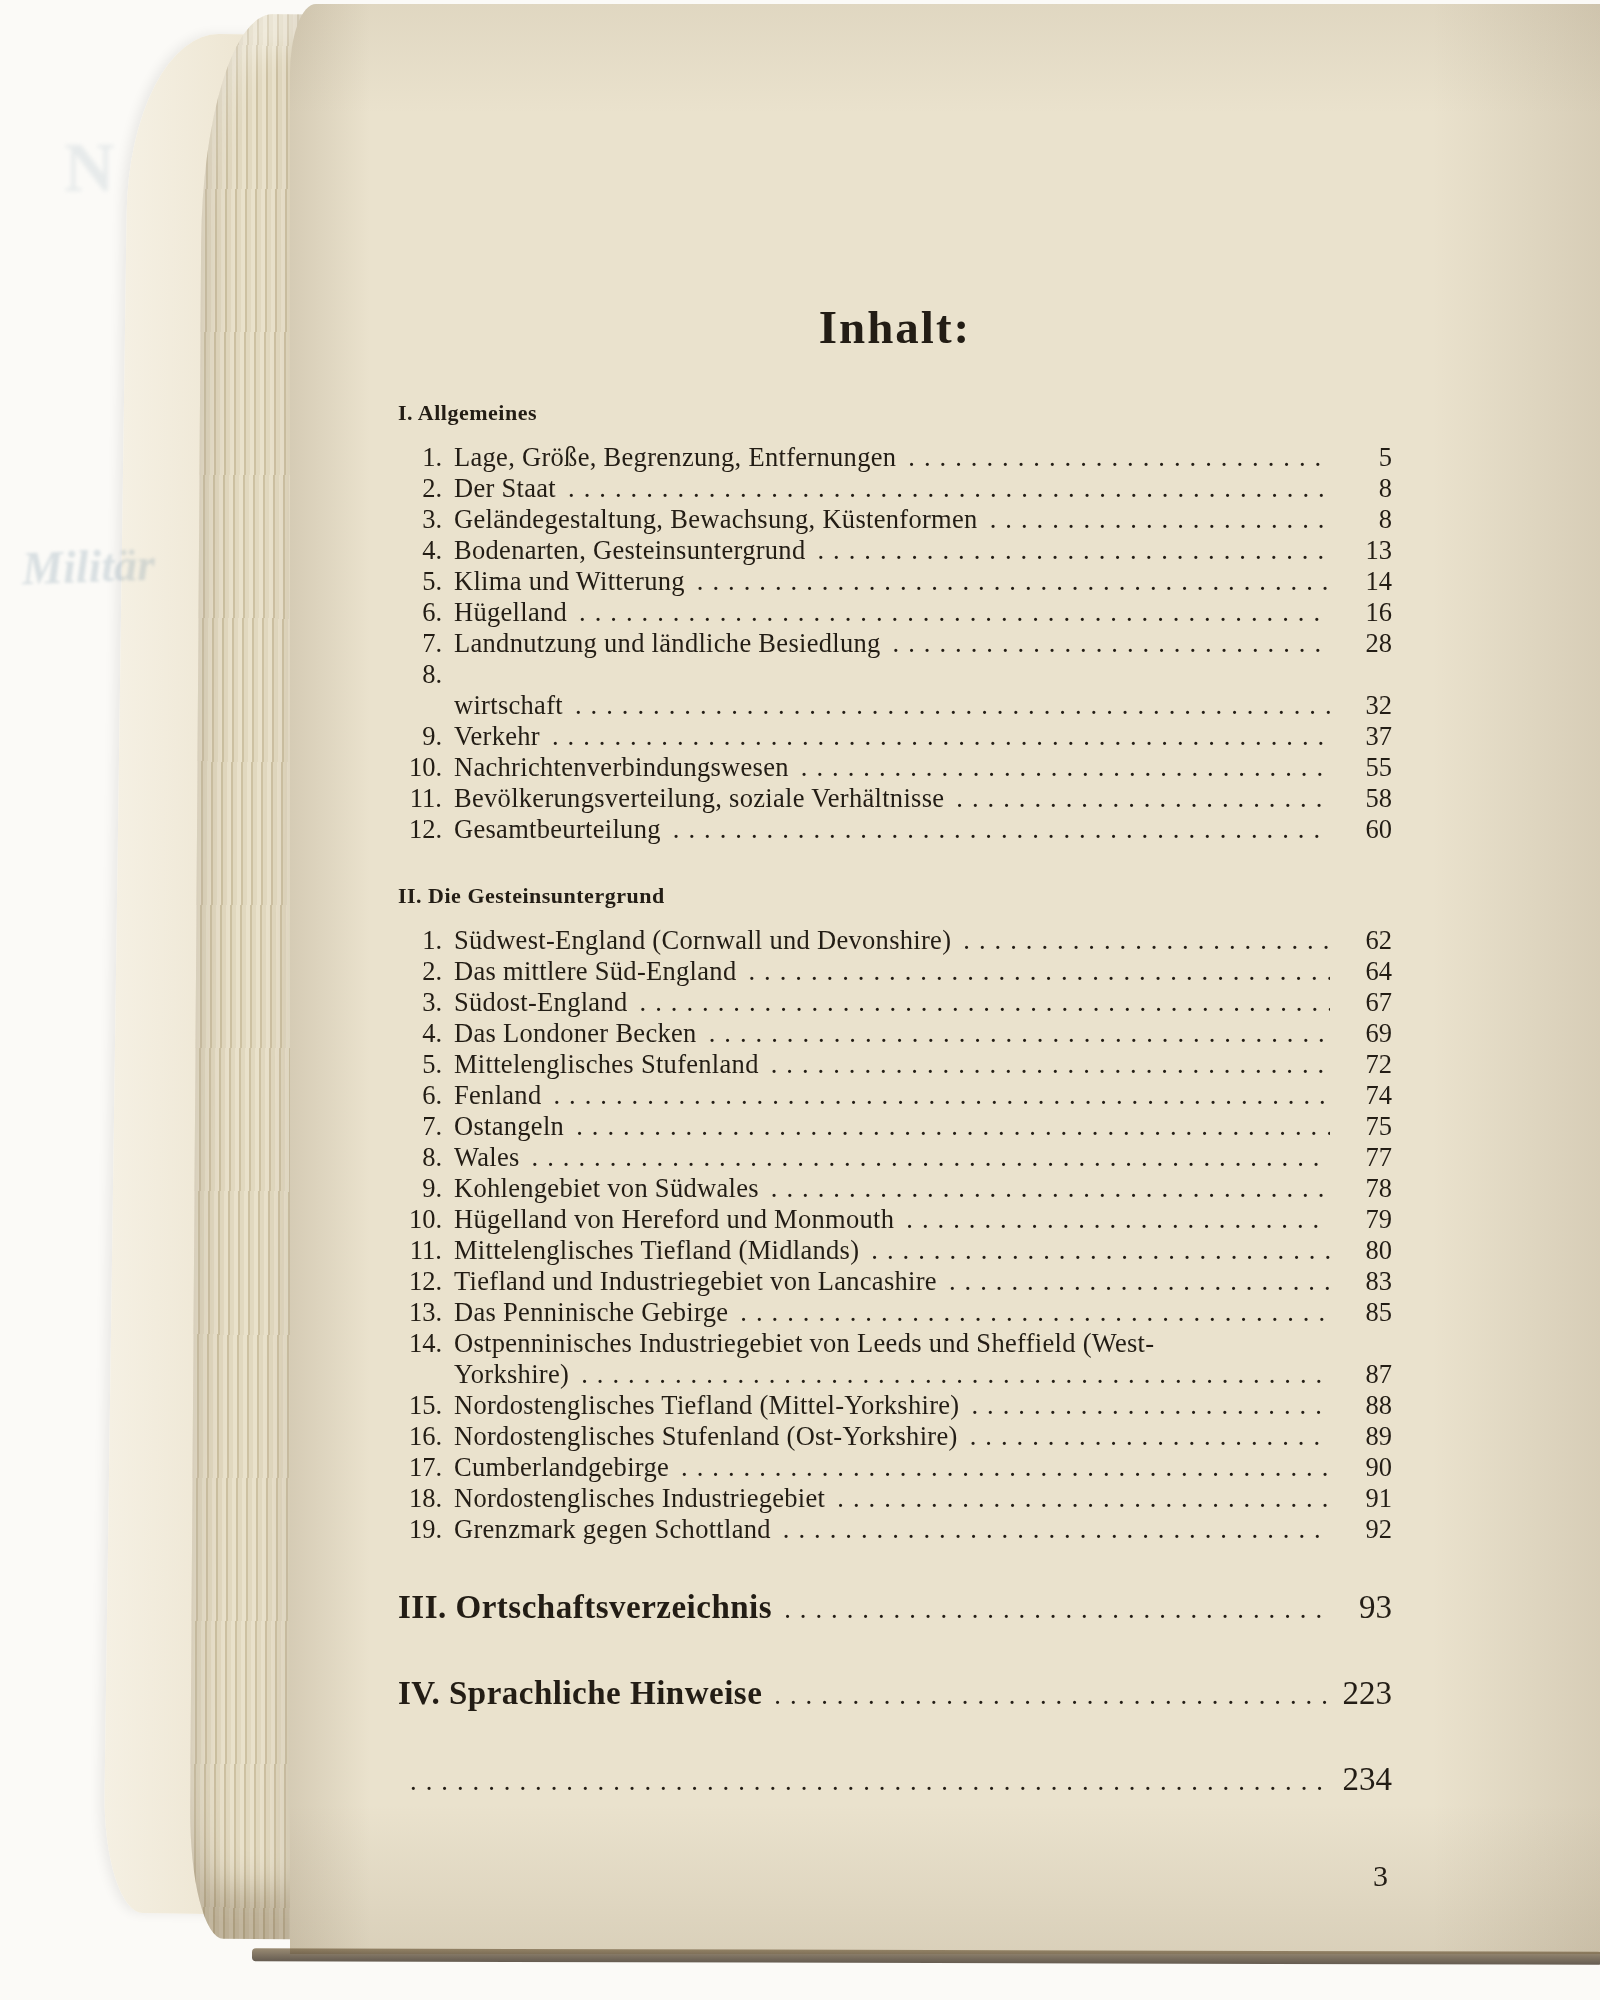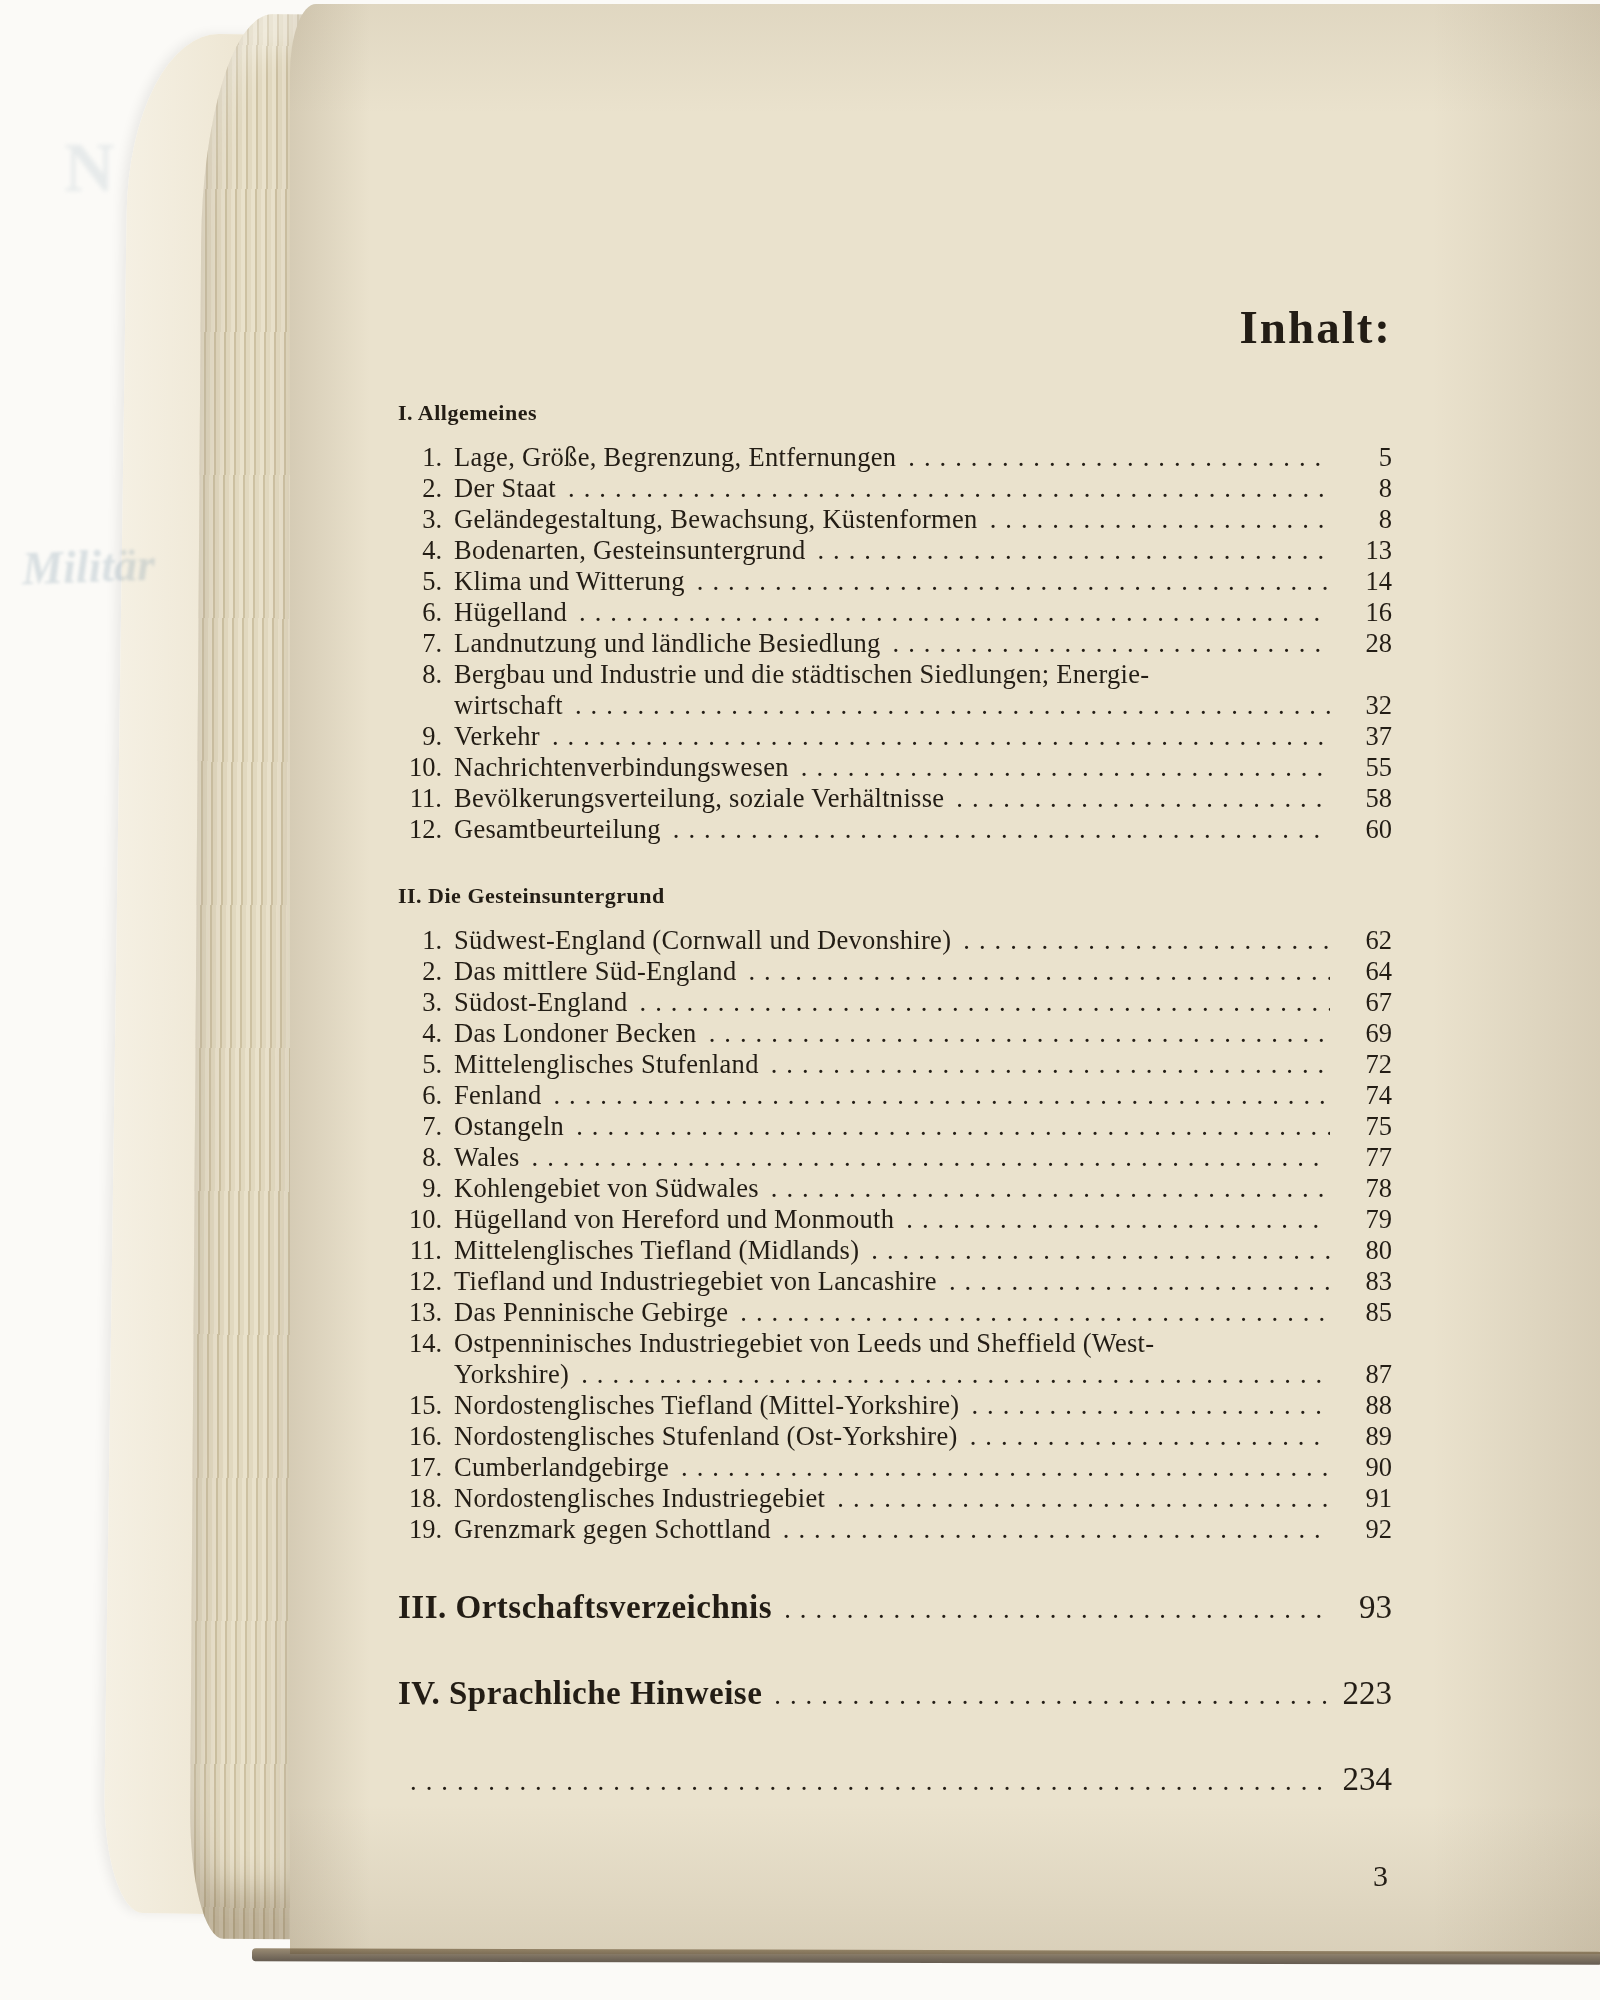--- a/index.html
+++ b/index.html
@@ -87,21 +87,21 @@
   
   .content {
     position: absolute;
     left: 108px; top: 296px;
     width: 994px;
     color: #231d15;
   }
   .title {
     font-size: 47px;
     font-weight: bold;
-    text-align: right;
+    text-align: center;
     letter-spacing: 2px;
     margin: 0 0 46px 0;
   }
   .sec { margin-bottom: 38px; }
   .sec-h {
     font-size: 22px;
     font-weight: bold;
     letter-spacing: 0.5px;
     margin: 0 0 16px 0;
   }
@@ -210,21 +210,20 @@
               <span class="pg">16</span>
             </div>
             <div class="row">
               <span class="num">7.</span>
               <span class="txt">Landnutzung und ländliche Besiedlung</span>
               <span class="dots">................................................................................</span>
               <span class="pg">28</span>
             </div>
             <div class="row">
               <span class="num">8.</span>
-              <span class="txt">Bergbau und Industrie und die städtischen Siedlungen; Energie-</span>
             </div>
             <div class="row">
               <span class="num"></span>
               <span class="txt">wirtschaft</span>
               <span class="dots">................................................................................</span>
               <span class="pg">32</span>
             </div>
             <div class="row">
               <span class="num">9.</span>
               <span class="txt">Verkehr</span>

